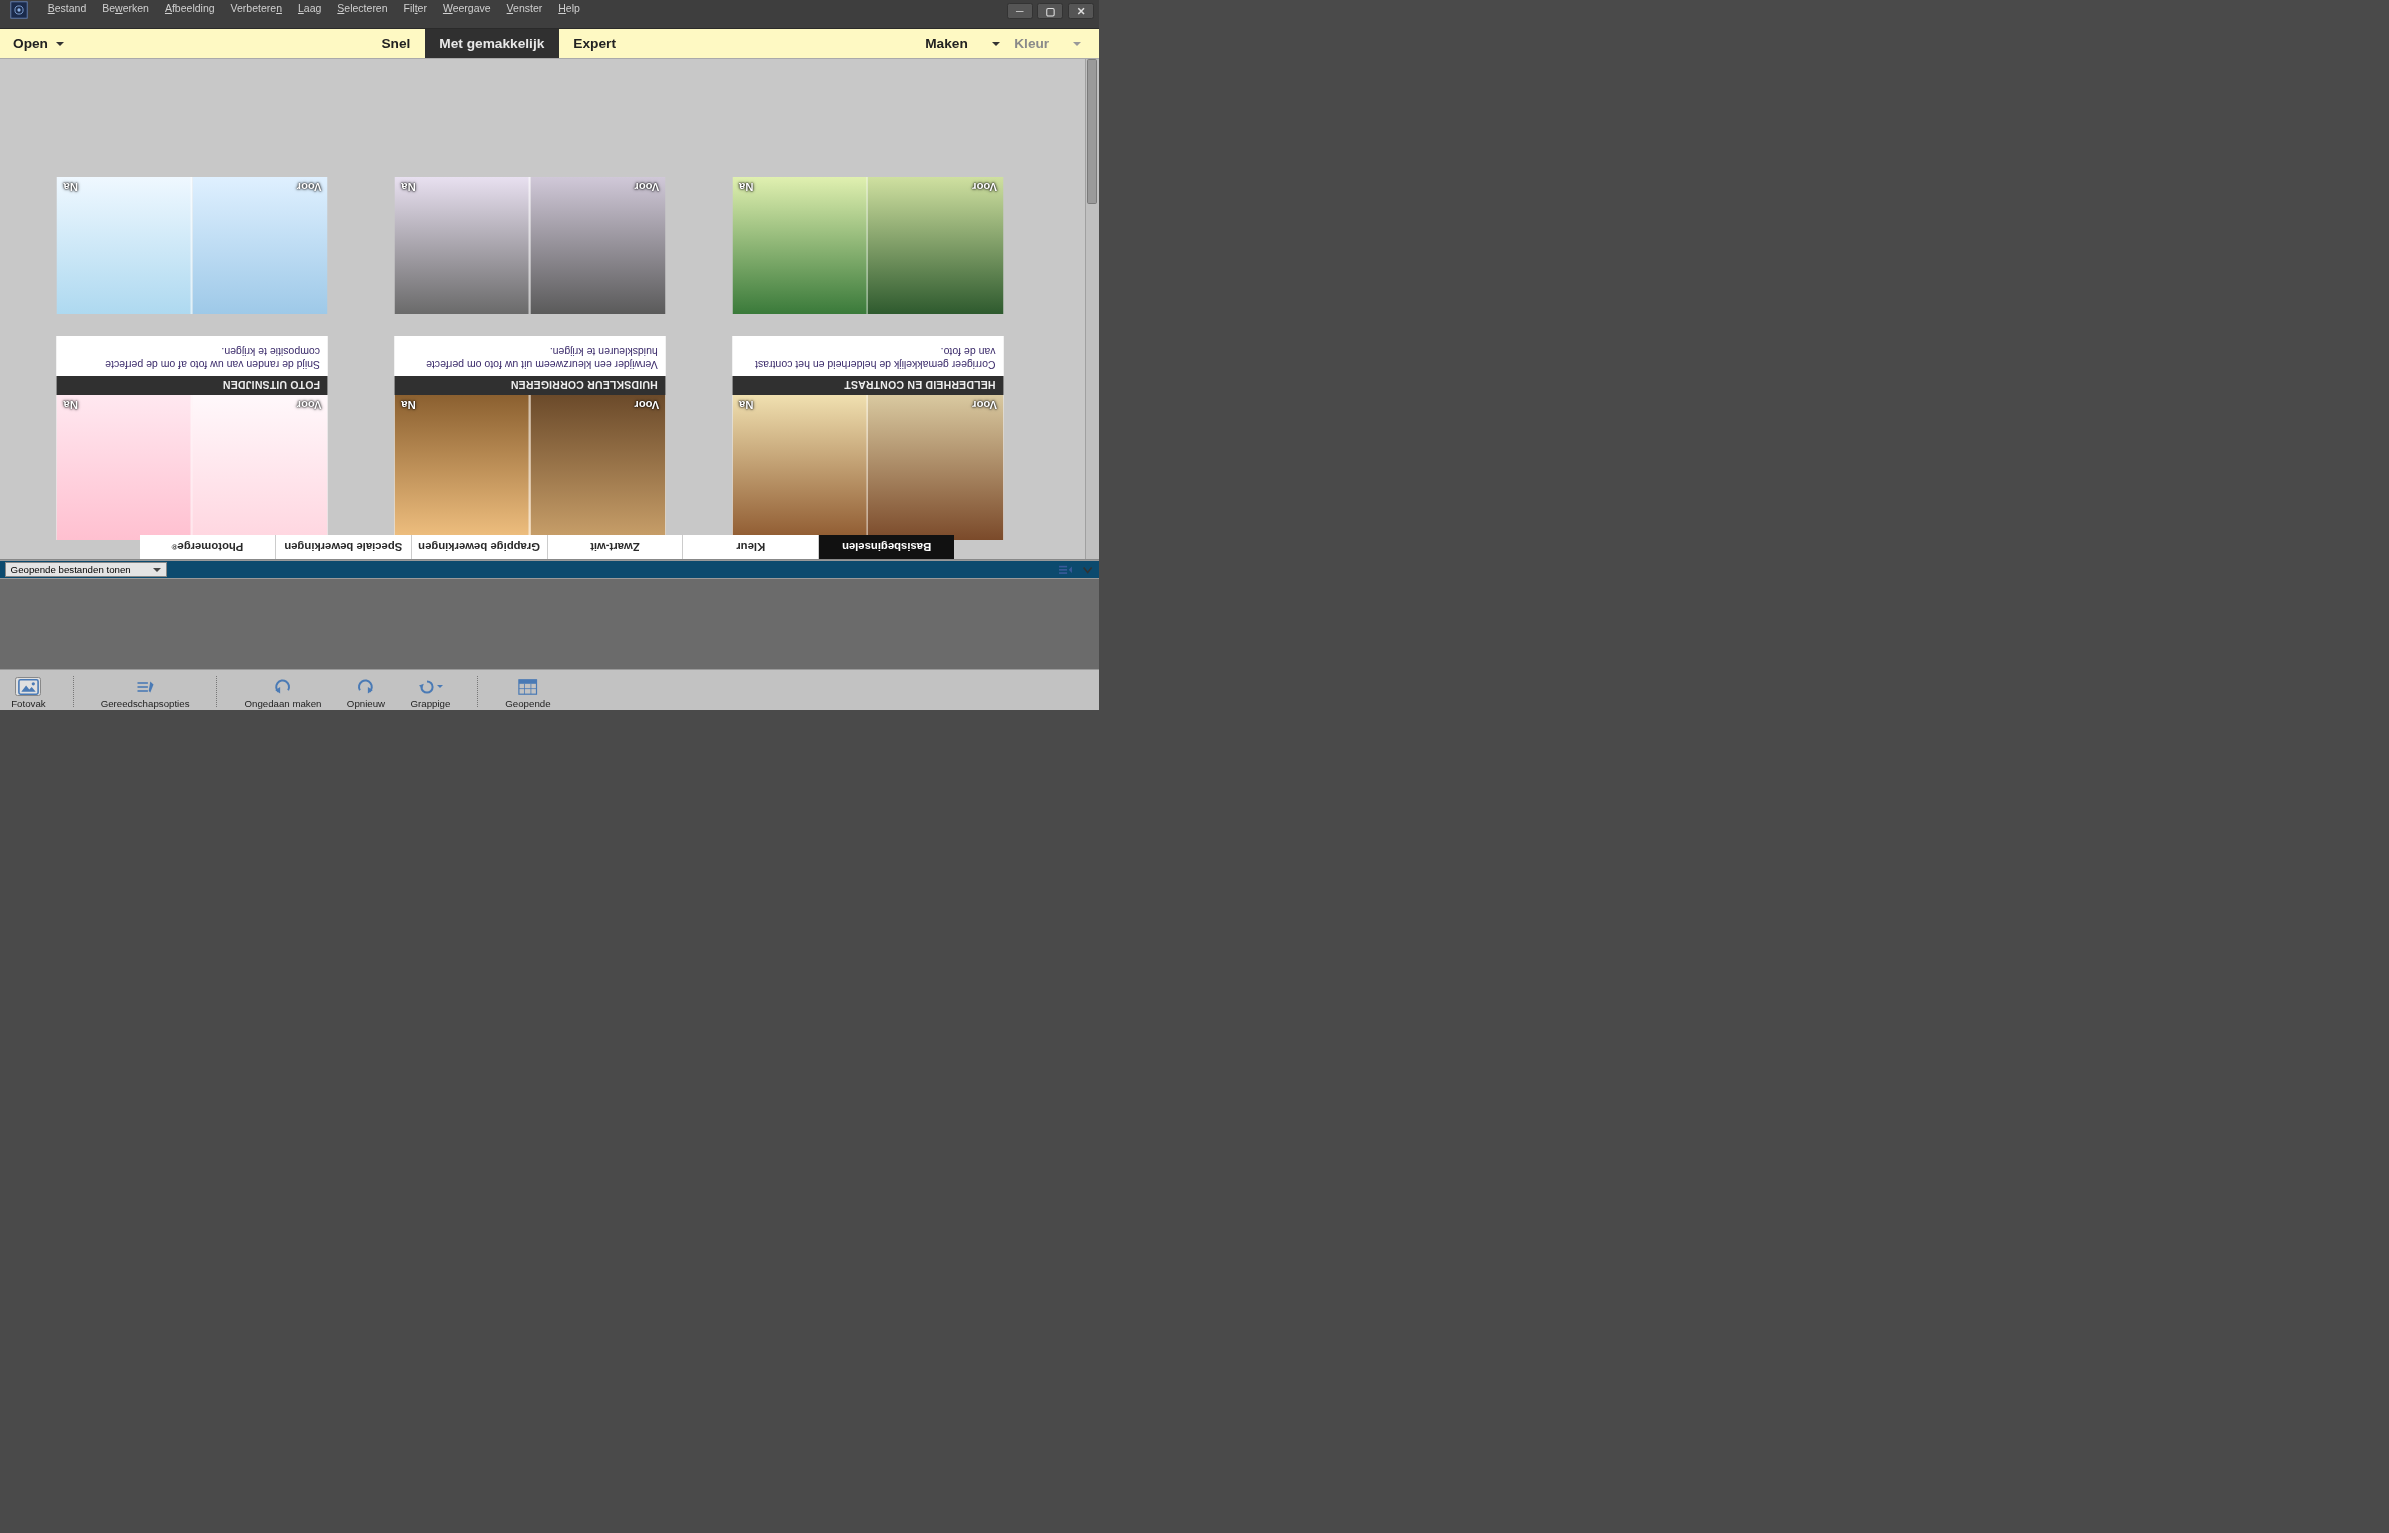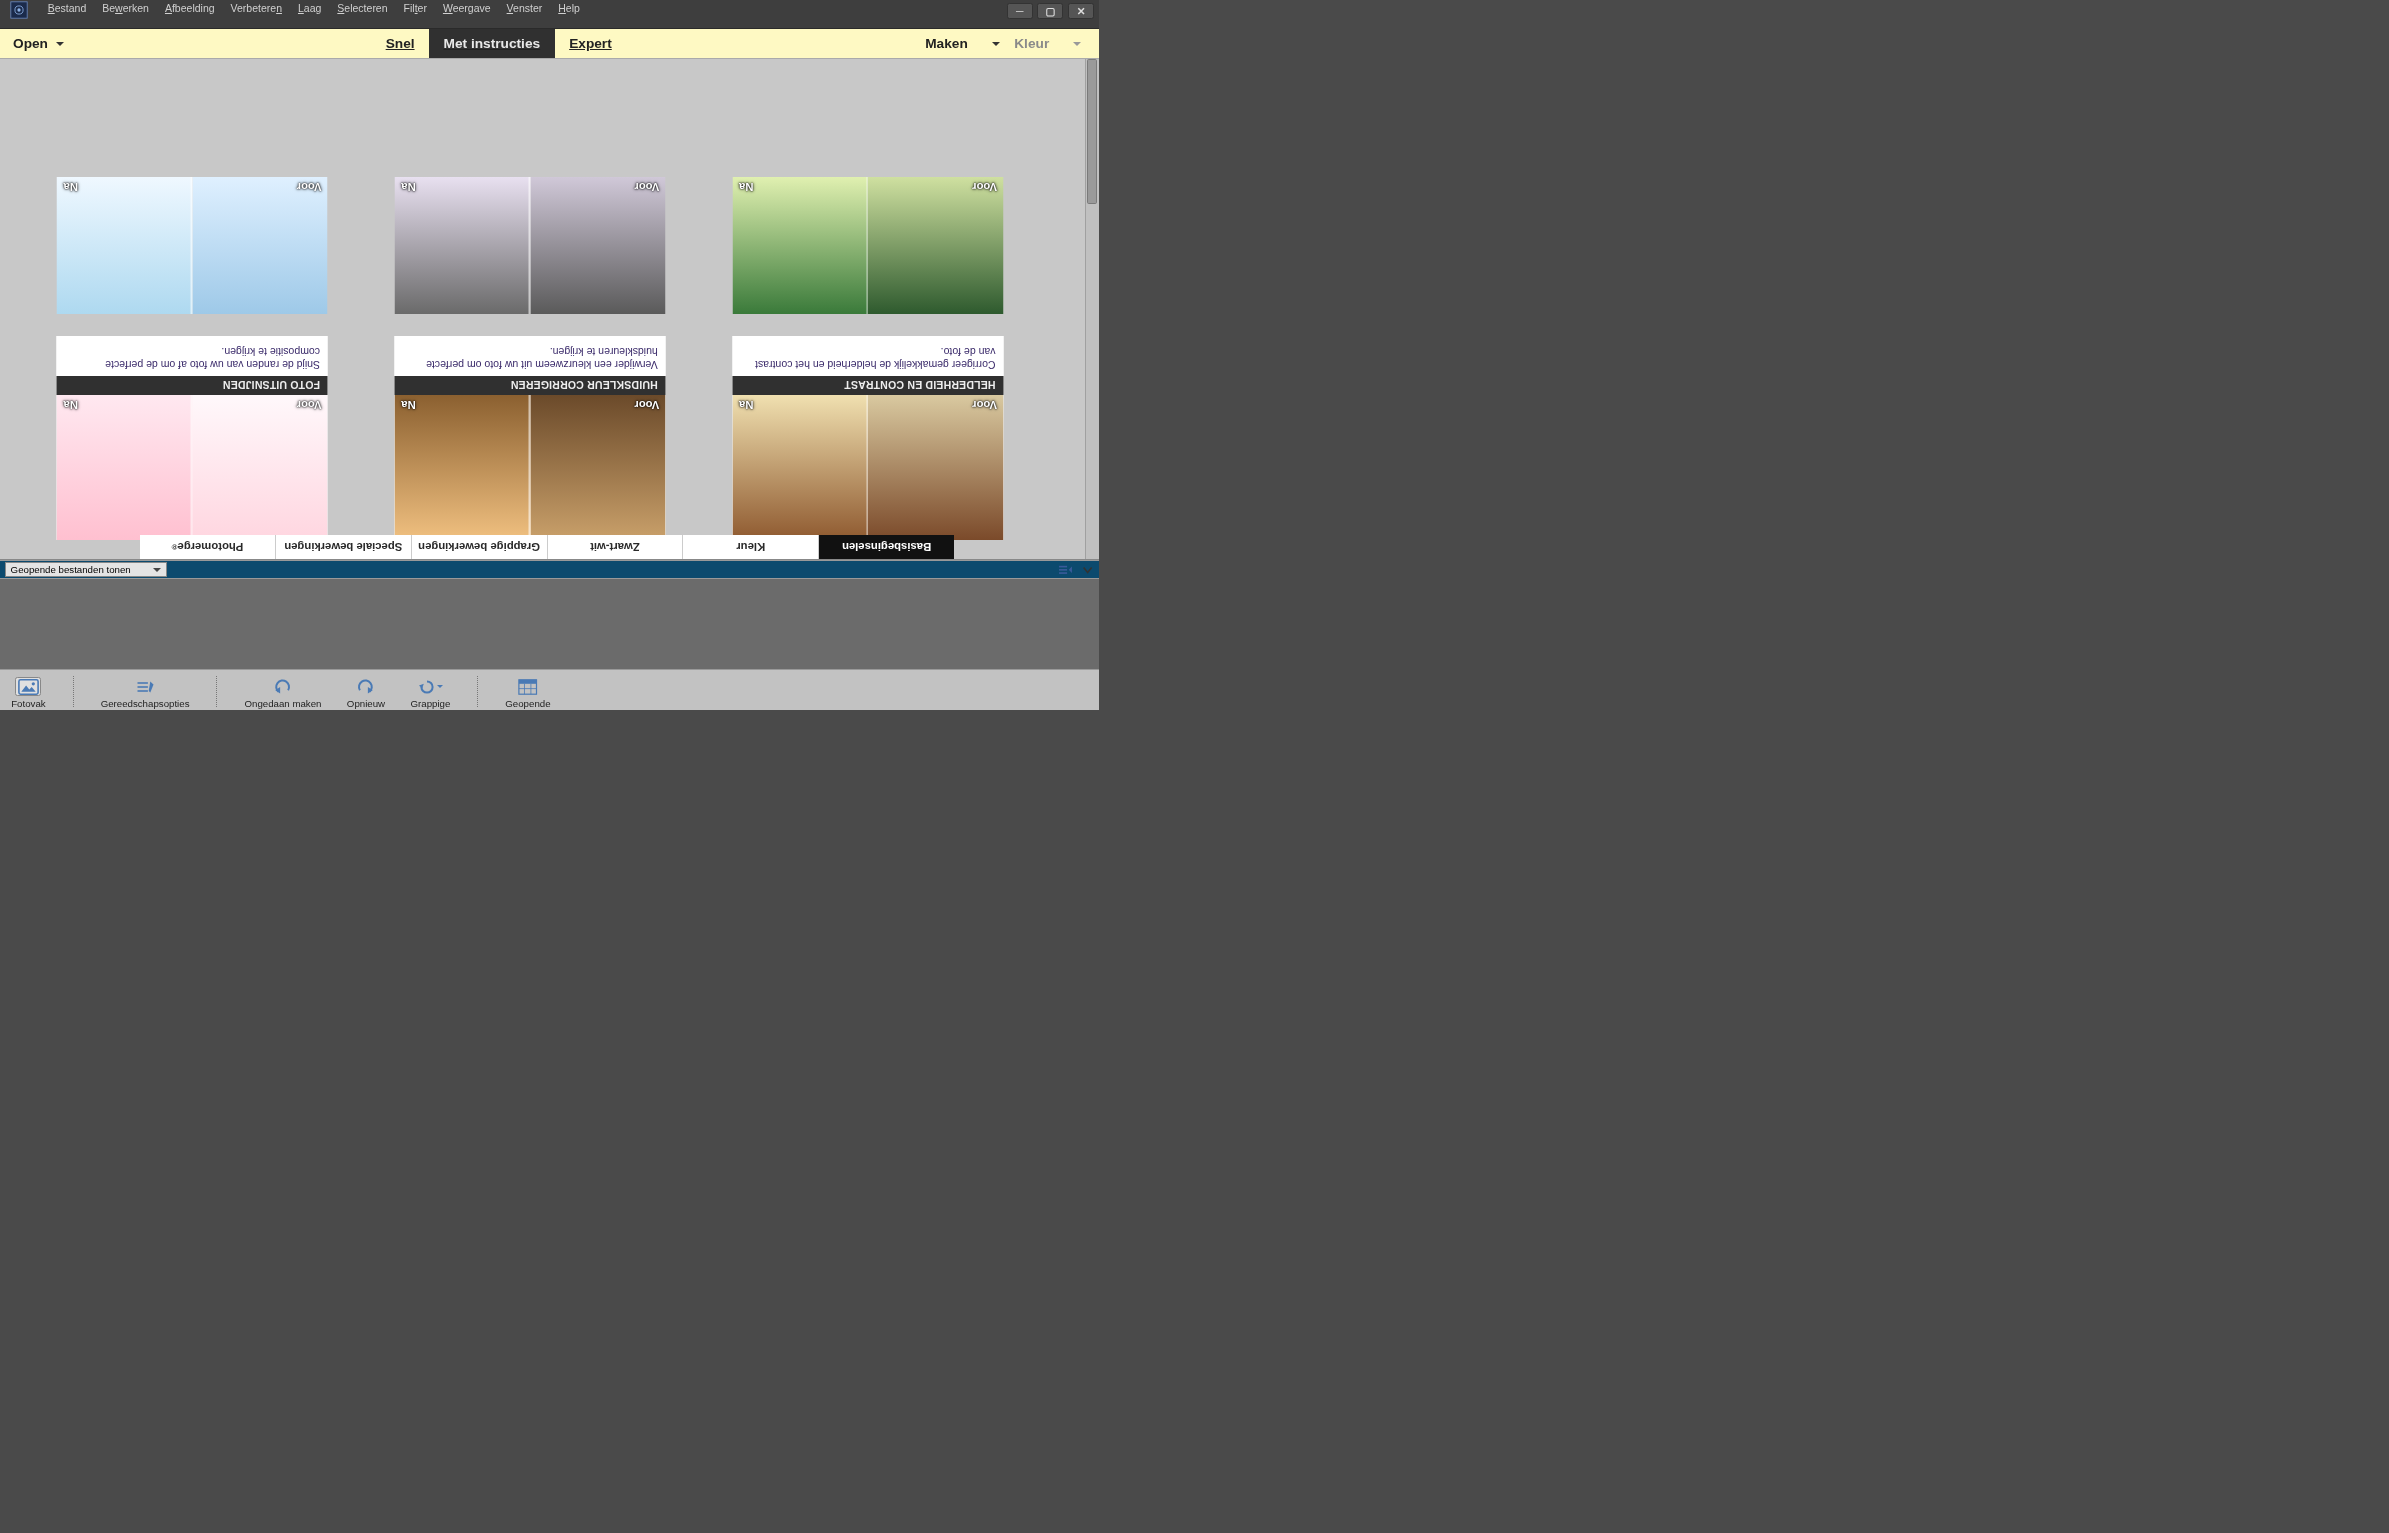--- a/index.html
+++ b/index.html
@@ -77,21 +77,20 @@
     padding: 0 13px;
     display: flex;
     align-items: center;
     gap: 8px;
     cursor: default;
   }
   .tb-spacer-left { flex: 1; }
   .mode-tabs {
     display: flex;
     align-items: stretch;
-    text-decoration: underline;
   }
   .mode-tab {
     padding: 0 14.5px;
     display: flex;
     align-items: center;
     cursor: default;
   }
   .mode-tab.active {
     background: #303030;
     color: #e8e8e8;
@@ -388,21 +387,21 @@
 </div>
 
 <div class="toolbar-row">
   <div class="open-btn">
     <span>Open</span>
     <span class="tri"></span>
   </div>
   <div class="tb-spacer-left"></div>
   <div class="mode-tabs">
     <div class="mode-tab">Snel</div>
-    <div class="mode-tab active">Met instructies</div>
+    <div class="mode-tab active">Met gemakkelijk</div>
     <div class="mode-tab">Expert</div>
   </div>
   <div class="tb-spacer-right"></div>
   <div class="right-actions">
     <div class="right-action">
       <span>Maken</span>
       <span class="tri"></span>
     </div>
     <div class="right-action disabled">
       <span>Kleur</span>

